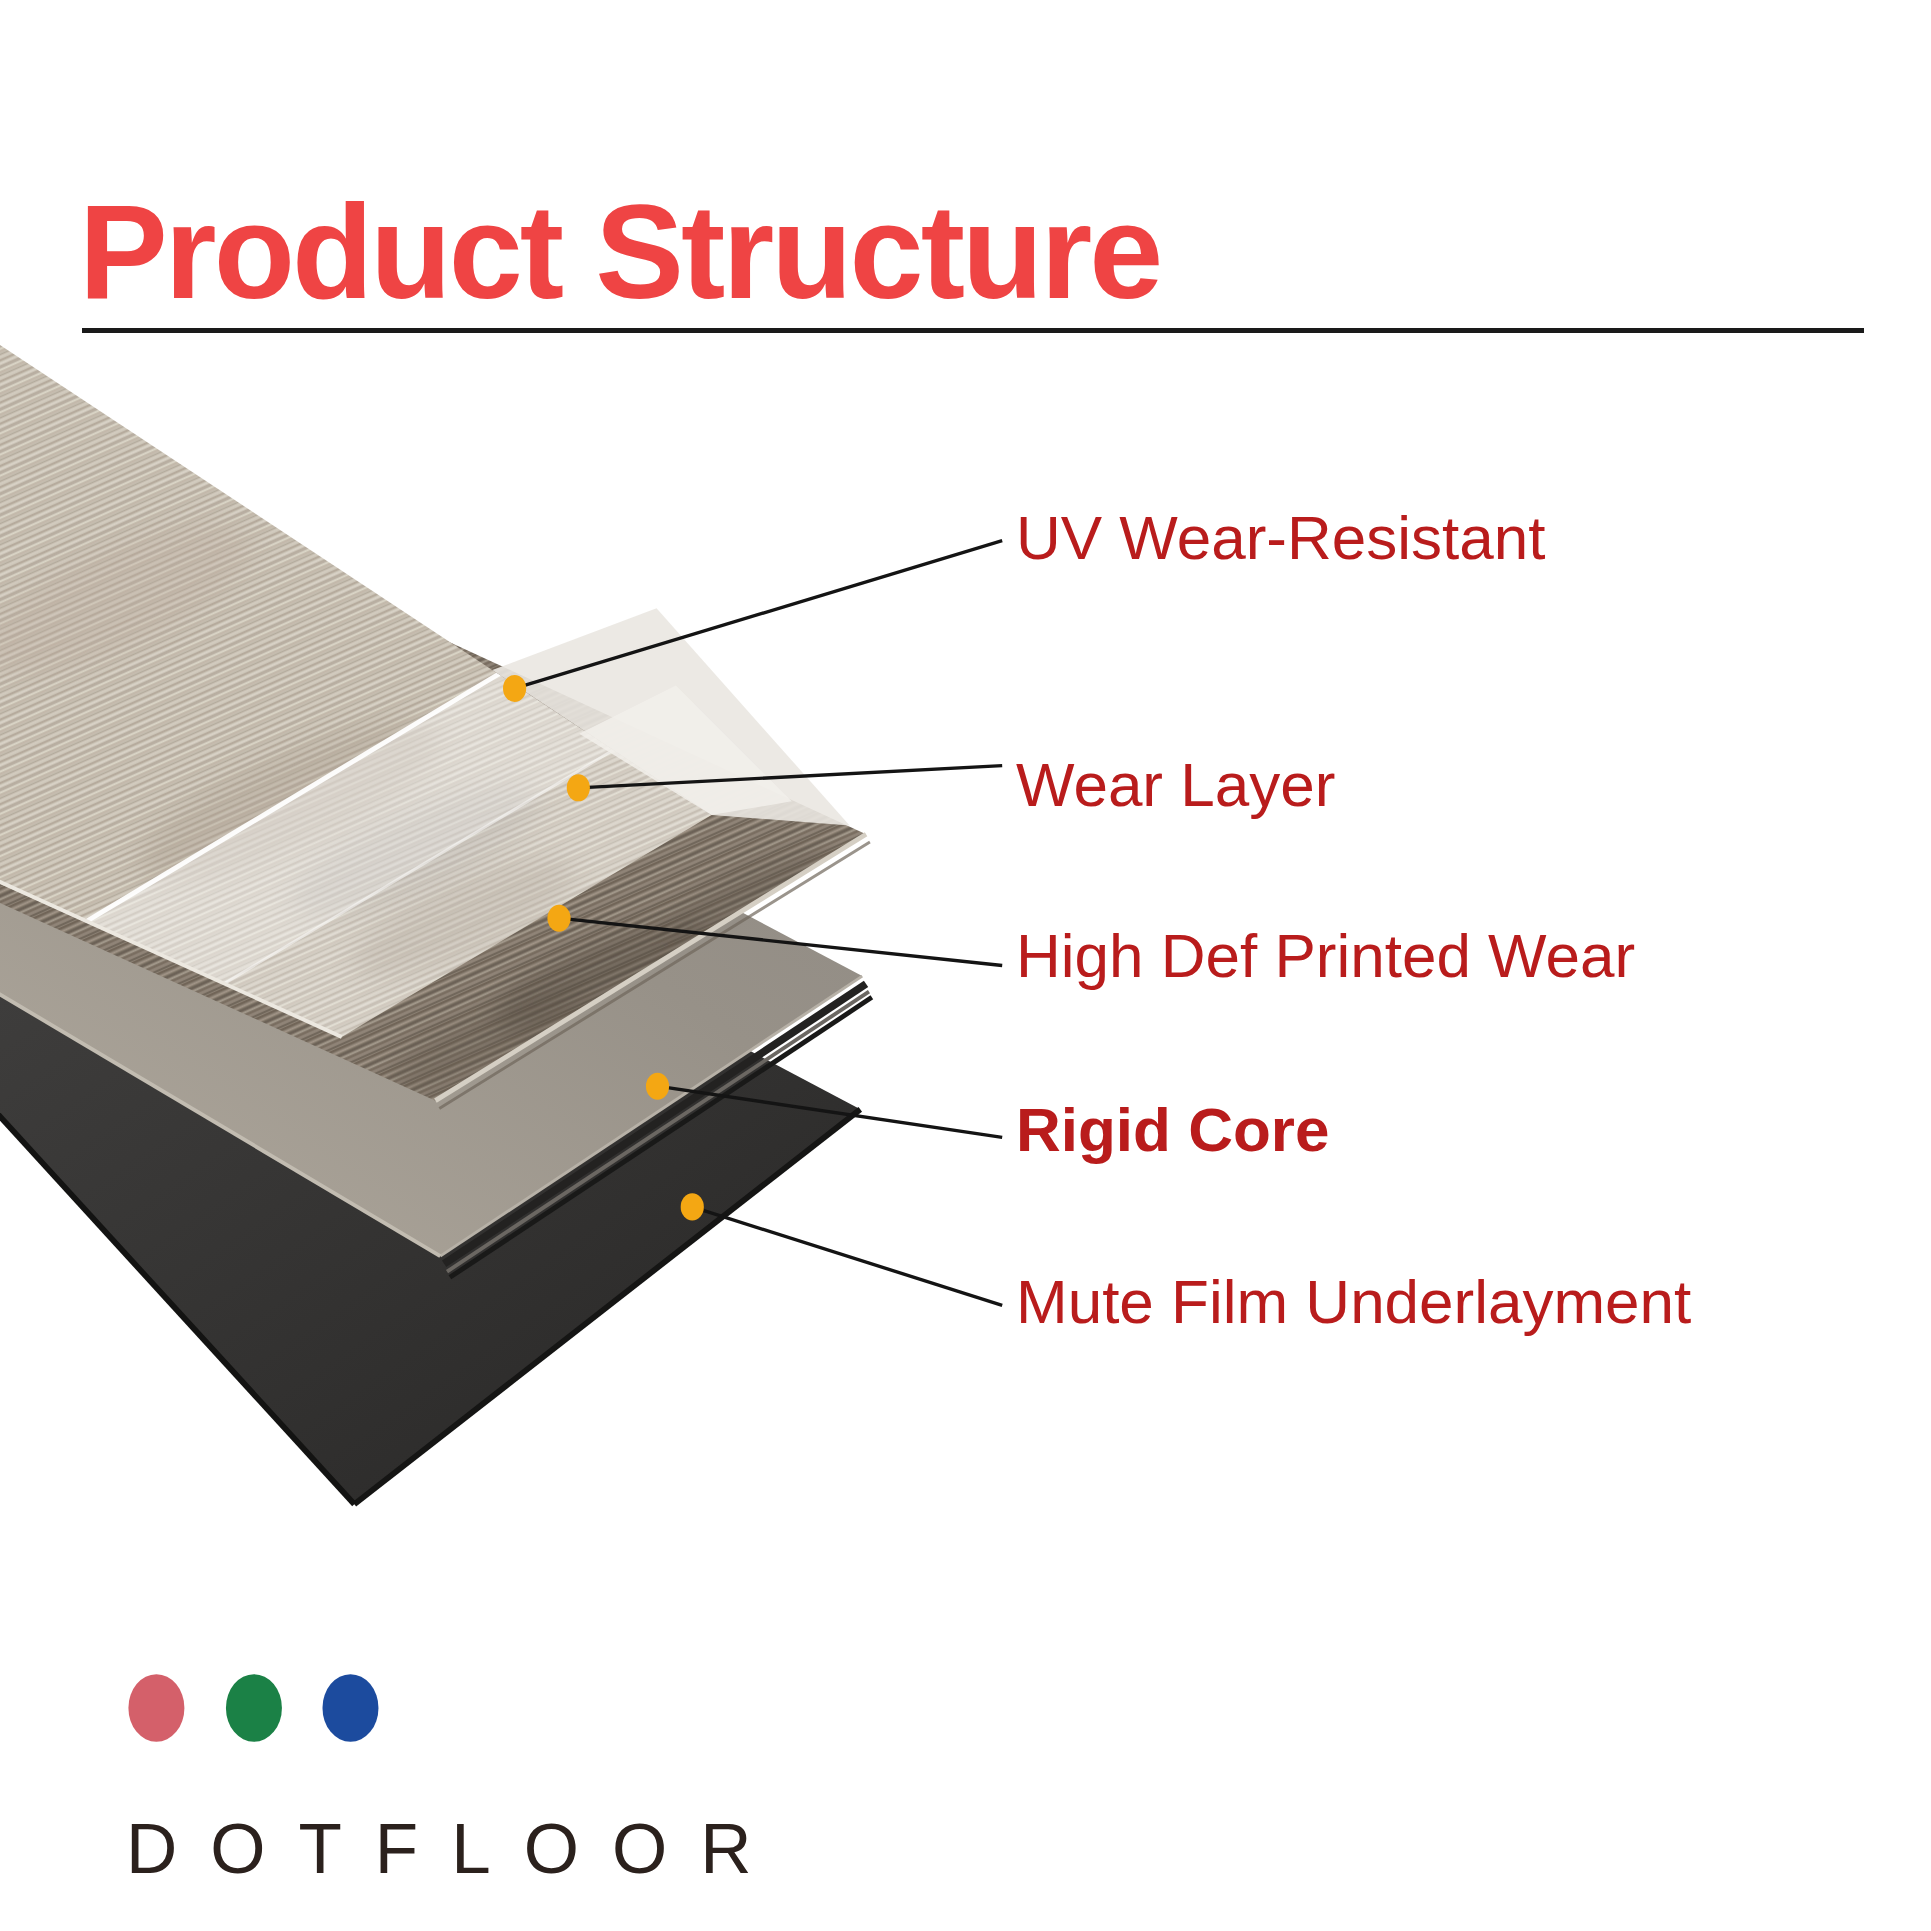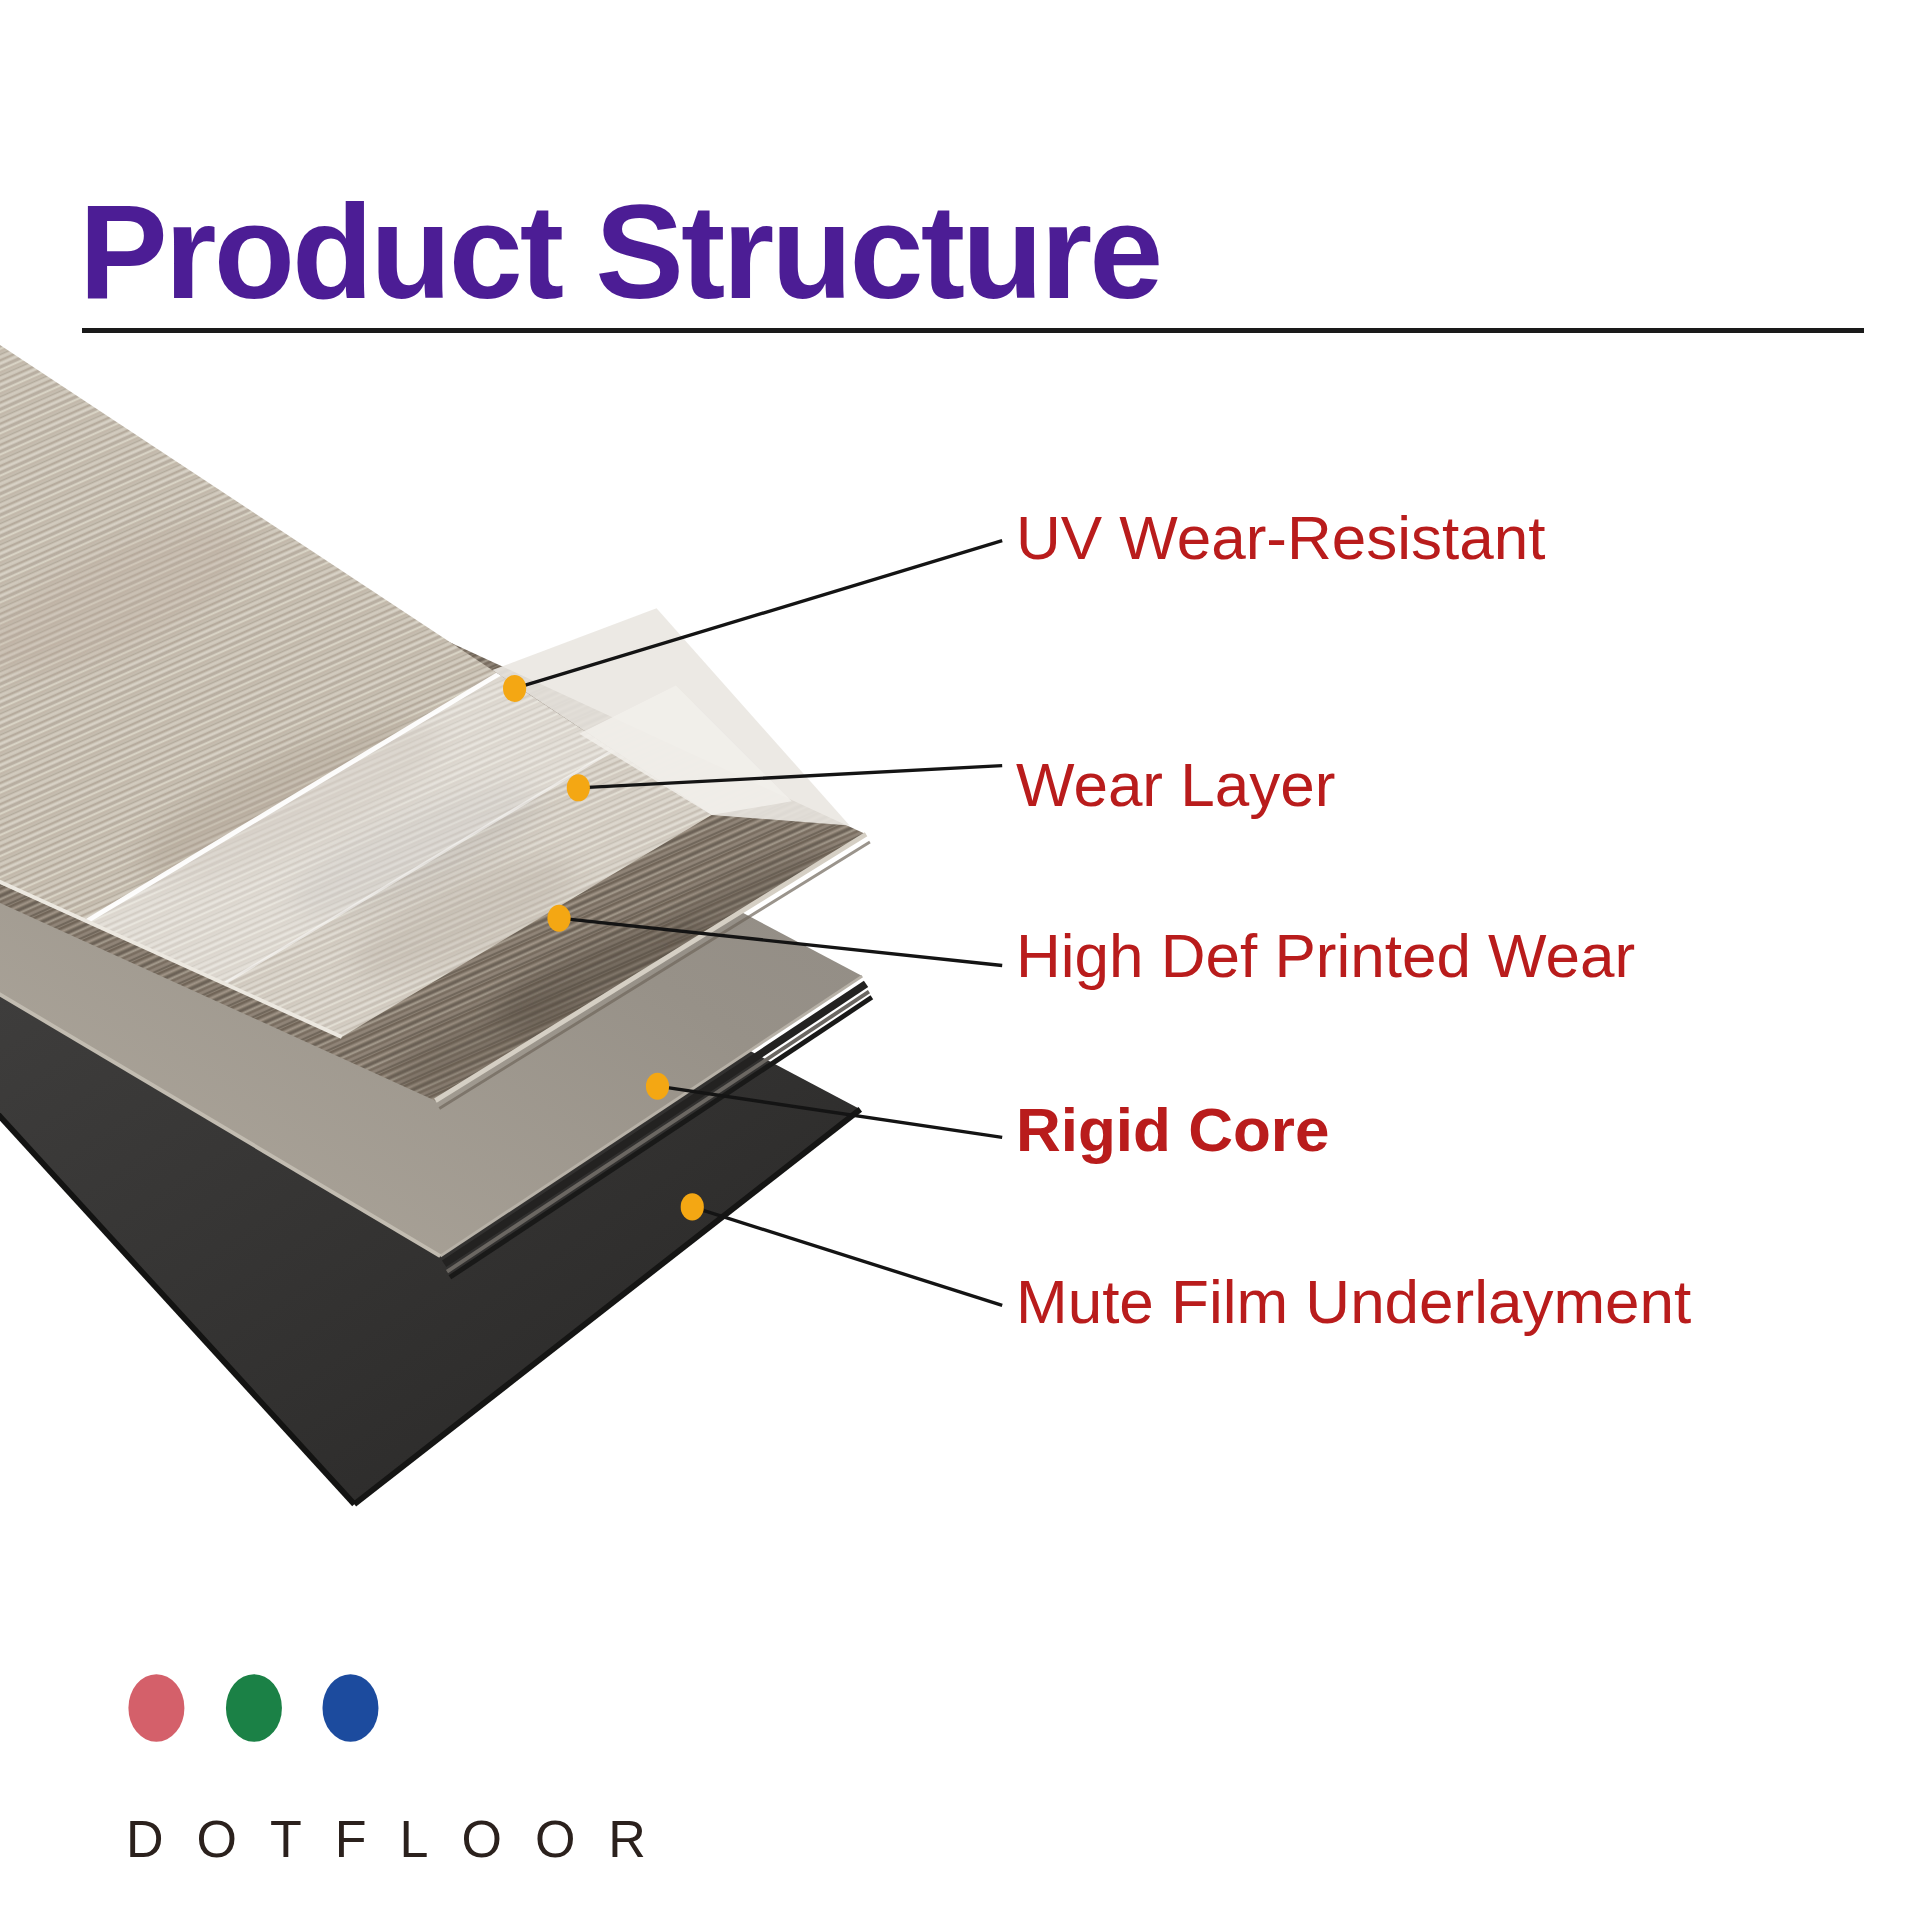--- a/index.html
+++ b/index.html
@@ -3,38 +3,38 @@
 <meta charset="utf-8">
 <style>
   html,body{margin:0;padding:0;}
   body{
     width:1931px;height:1931px;position:relative;background:#ffffff;
     font-family:"Liberation Sans", sans-serif;overflow:hidden;
   }
   .art{position:absolute;left:0;top:0;width:1931px;height:1931px;}
   .page-title{
     position:absolute;left:79px;top:97px;
-    font-size:133px;font-weight:bold;color:#4c1d95;
+    font-size:133px;font-weight:bold;color:#ef4444;
     letter-spacing:-2.9px;line-height:1;white-space:nowrap;
   }
   .divider{
     position:absolute;left:82px;top:328px;width:1782px;height:4.8px;background:#1a1a1a;
   }
   .layer-label{
     position:absolute;left:1016px;
     font-size:62px;color:#b91c1c;line-height:1;white-space:nowrap;
   }
   .label-uv{top:507px;}
   .label-wear{top:742px;margin-top:12px;}
   .label-film{top:925px;}
   .label-core{top:1099px;font-weight:bold;}
   .label-underlayment{top:1271px;}
   .wordmark{
     position:absolute;left:126px;top:1813px;
-    font-size:52px;color:#2b211d;letter-spacing:33px;line-height:1;white-space:nowrap;
+    font-size:71px;color:#2b211d;letter-spacing:33px;line-height:1;white-space:nowrap;
   }
 </style>
 </head>
 <body>
 
 <svg class="art" viewBox="0 0 2000 2000" aria-hidden="true">
   <defs>
     <pattern id="grainLight" width="640" height="20" patternUnits="userSpaceOnUse" patternTransform="rotate(-24)">
       <rect width="640" height="20" fill="#cbc4b7"></rect>
       <rect y="0" width="640" height="2.2" fill="#b4a99a" opacity="0.9"></rect>

